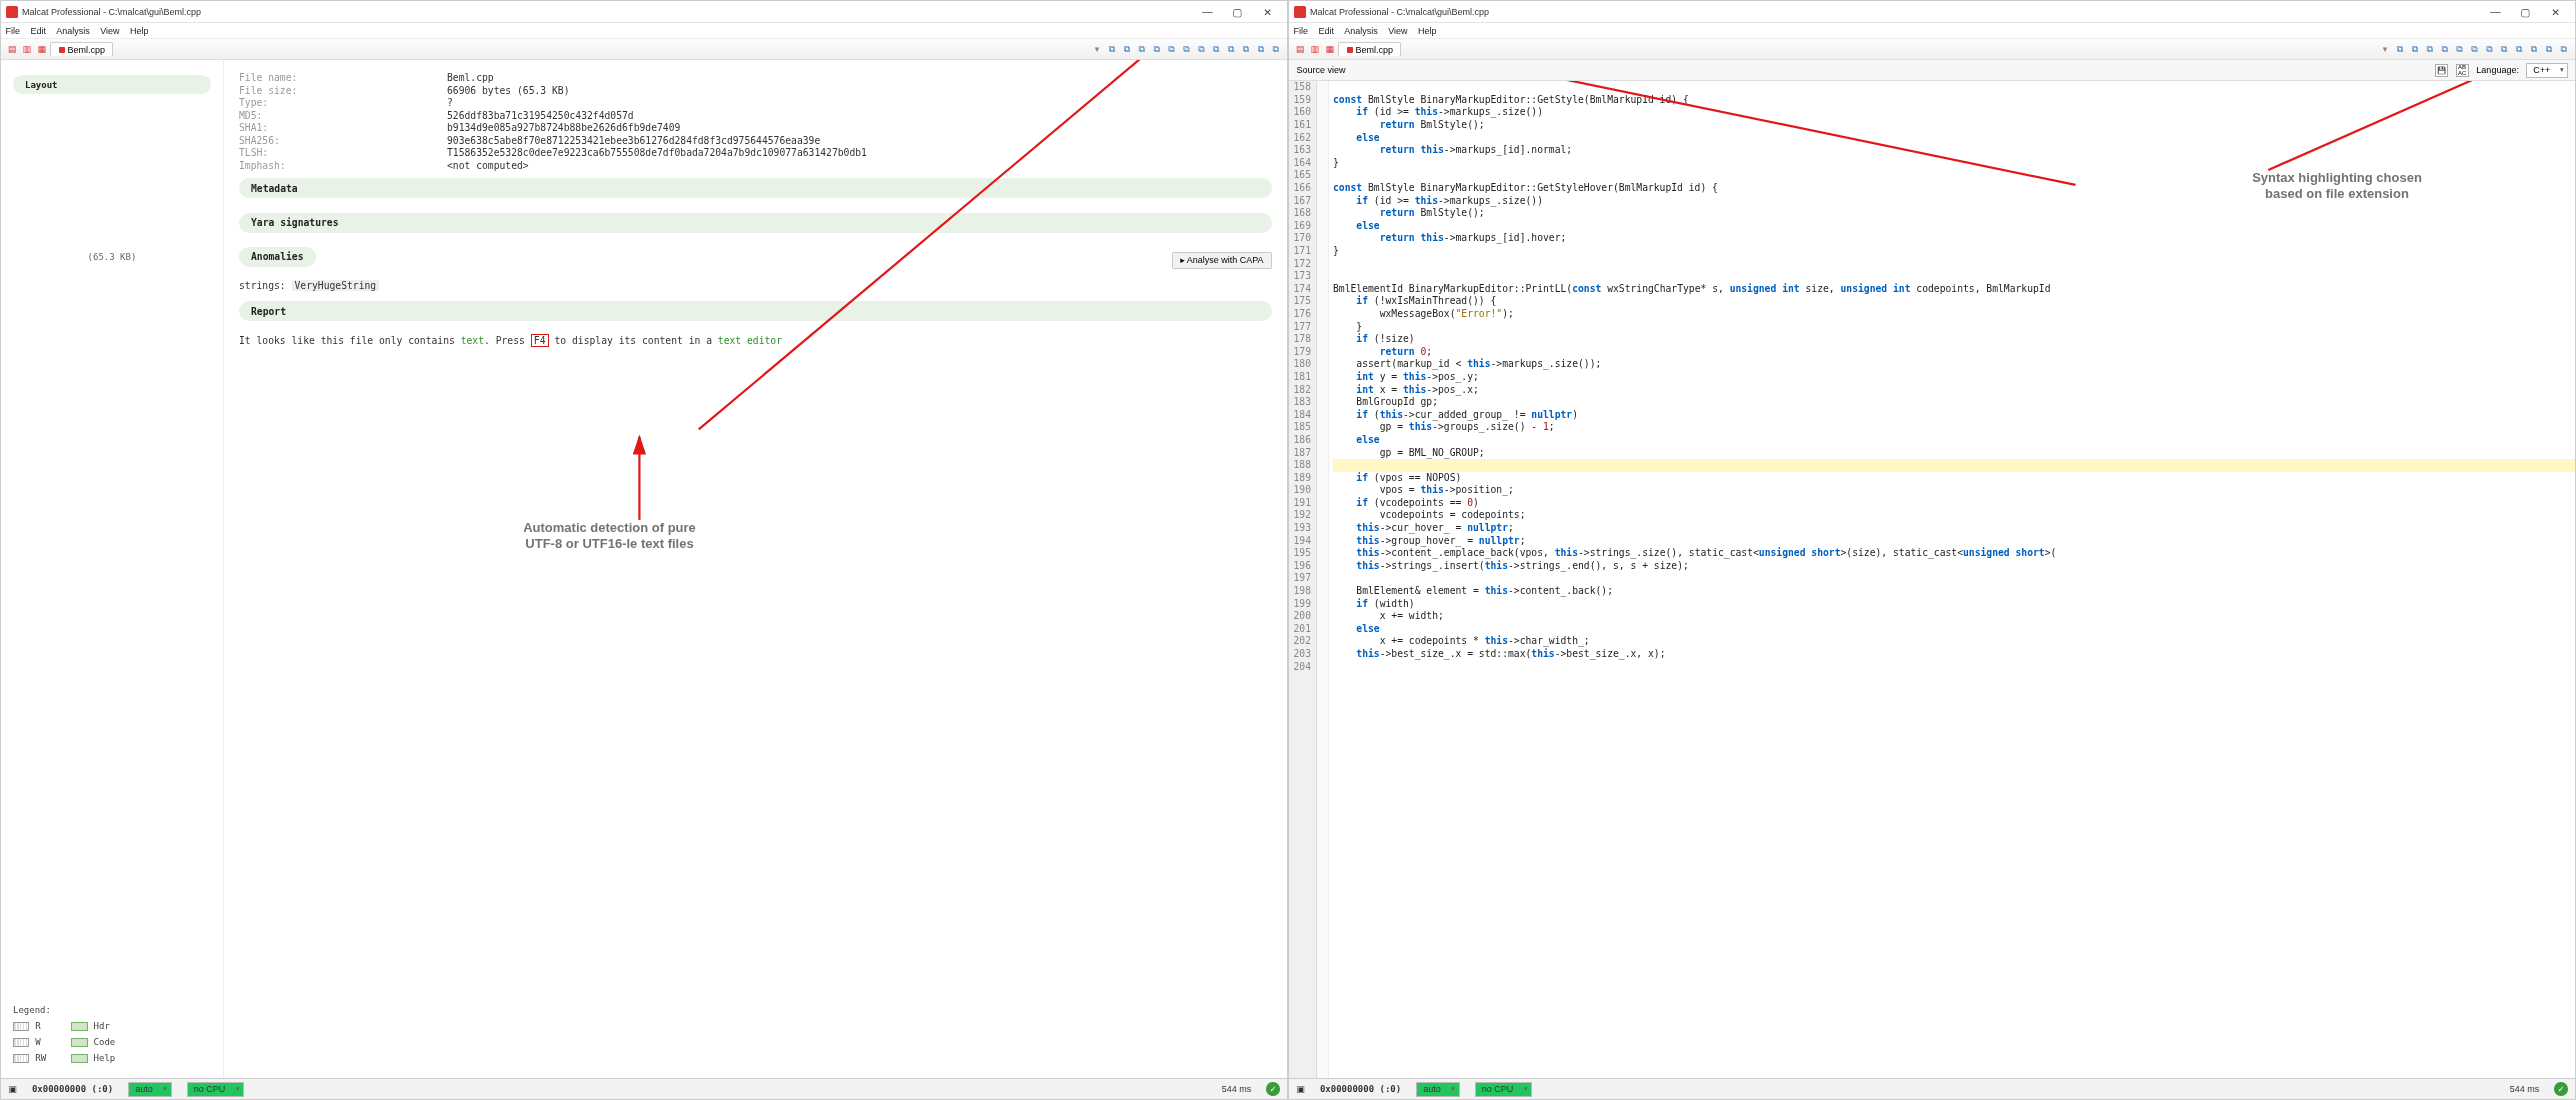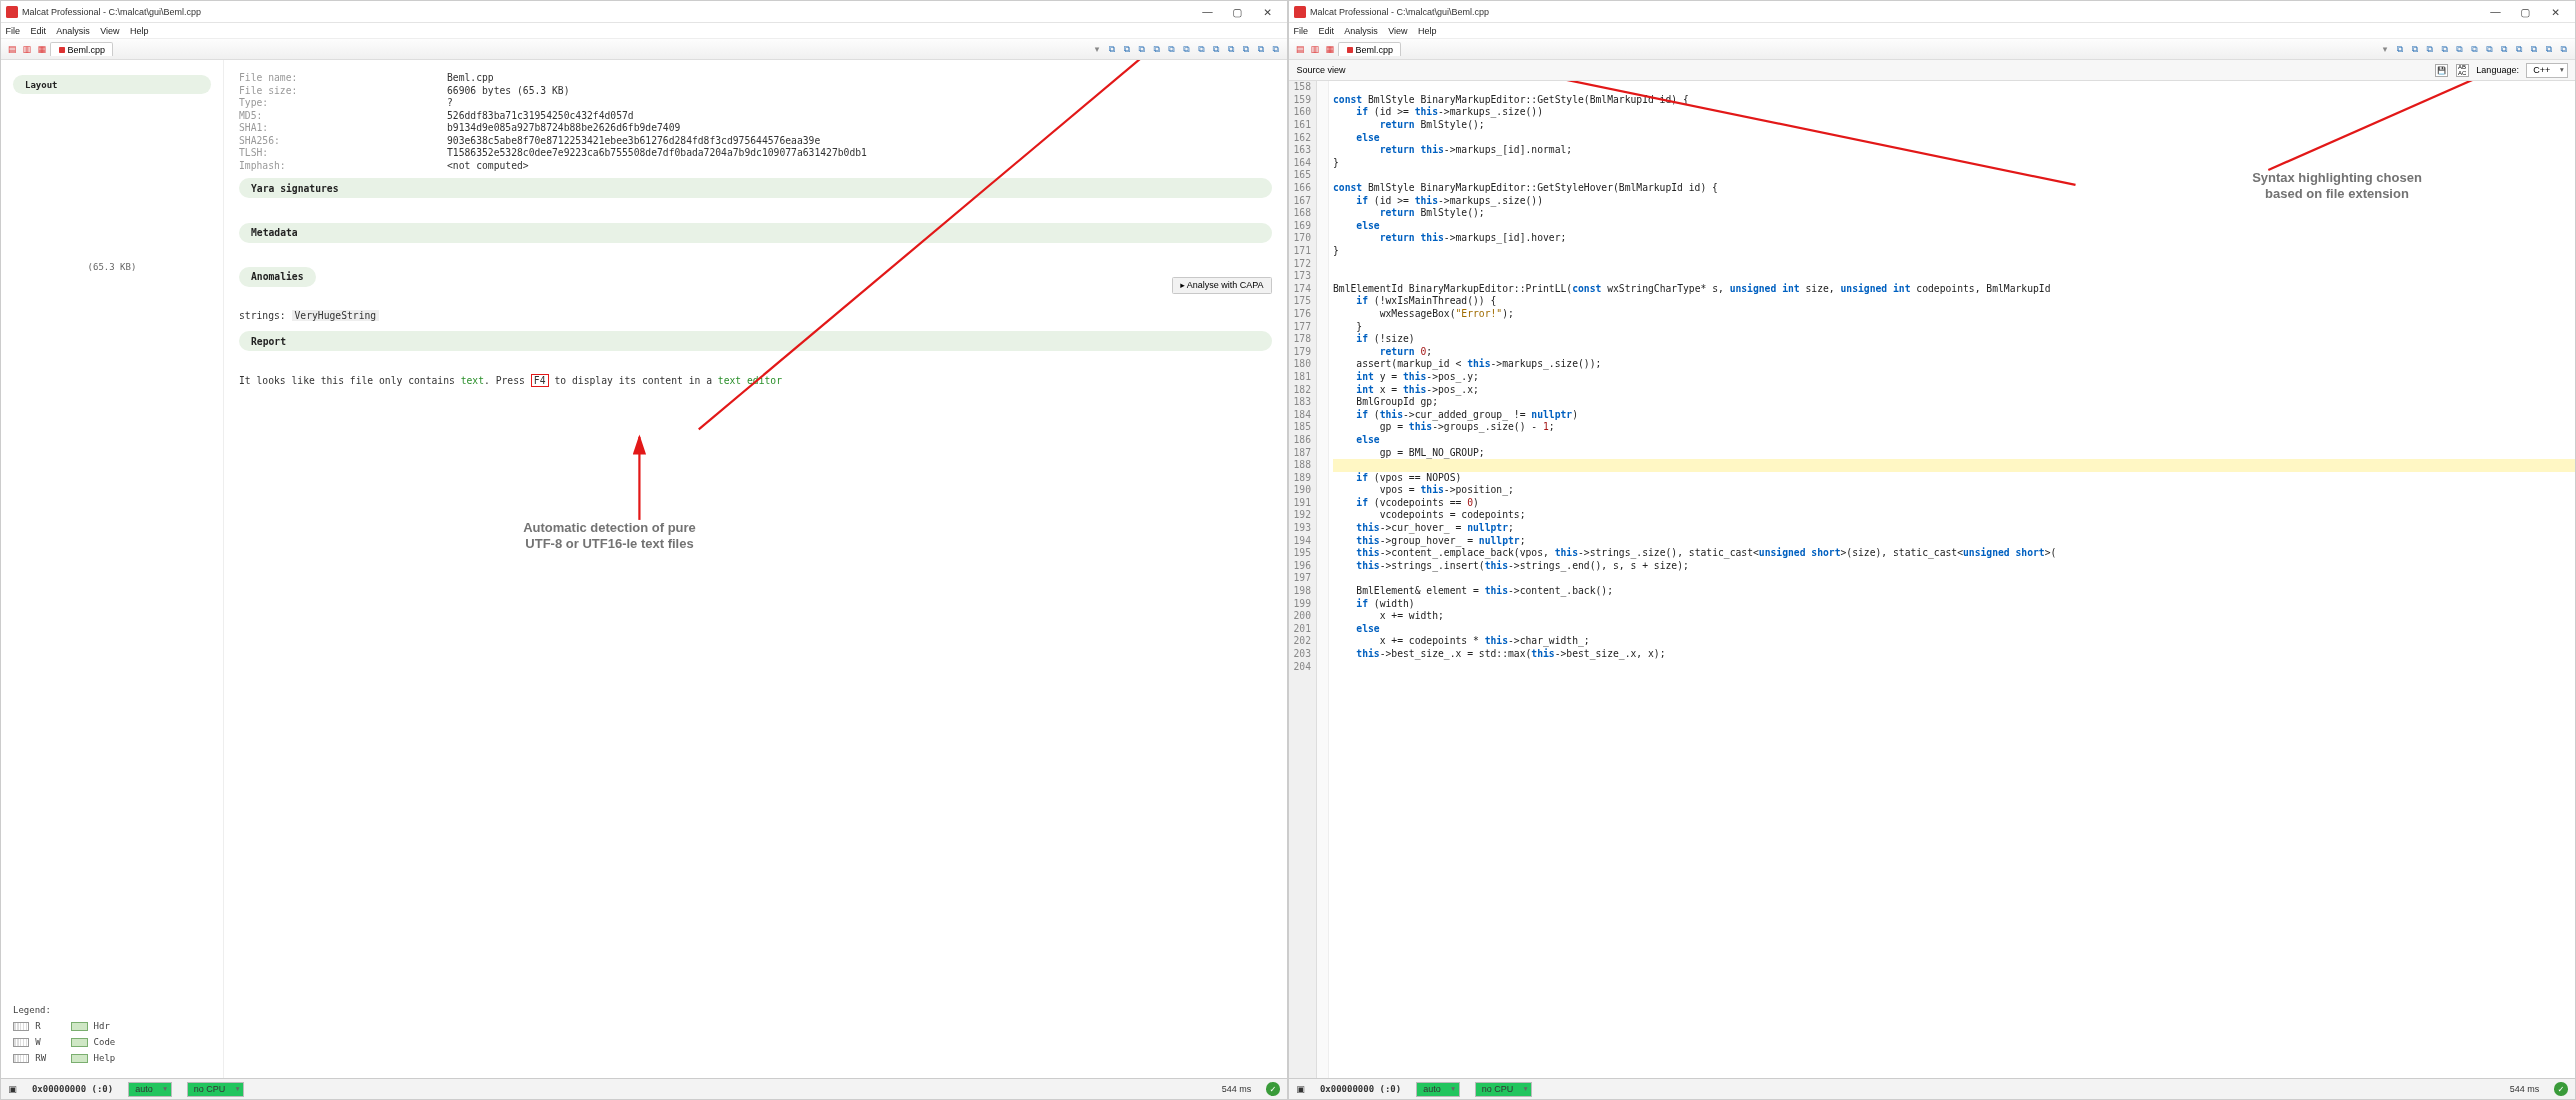--- a/index.html
+++ b/index.html
@@ -94,21 +94,21 @@
     font-family: Consolas, monospace;
     color:#444;
     display:flex;flex-direction:column;
   }
   .pill {
     background: #e8f2e6;
     border-radius: 10.4px;
     padding: 4.5px 12px;
     font-weight: bold;
     color: #222;
-    margin-bottom: 17px;
+    margin-bottom: 7px;
     display:inline-block;
   }
   .summary-main {
     flex: 1;
     padding: 12px 15px;
     overflow:auto;
     font-family: Consolas, monospace;
     font-size: 9.7px;
   }
   .section-head {
@@ -324,24 +324,24 @@
             <span class="k">TLSH:</span>
             <span class="v">T1586352e5328c0dee7e9223ca6b755508de7df0bada7204a7b9dc109077a631427b0db1</span>
           </div>
           <div class="kv">
             <span class="k">Imphash:</span>
             <span class="v">&lt;not computed&gt;</span>
           </div>
         </div>
 
       <div class="section-head">
+        <span class="pill" style="width:100%">Metadata</span>
+      </div>
+      <div class="section-head">
         <span class="pill" style="width:100%">Yara signatures</span>
-      </div>
-      <div class="section-head">
-        <span class="pill" style="width:100%">Metadata</span>
       </div>
       <div class="section-head">
         <span class="pill">Anomalies</span>
         <span class="btn-inline">▸ Analyse with CAPA</span>
       </div>
       <div class="rpt-text">
         <span>strings: </span><span style="background:#eee;padding:0 3px;">VeryHugeString</span>
       </div>
 
       <div class="section-head">

